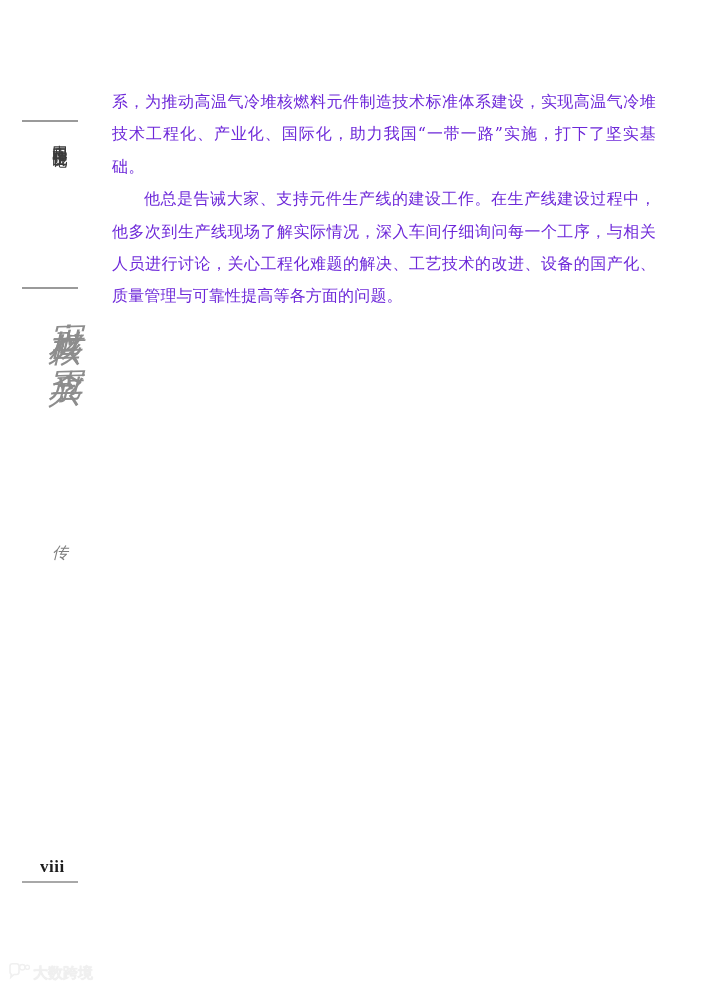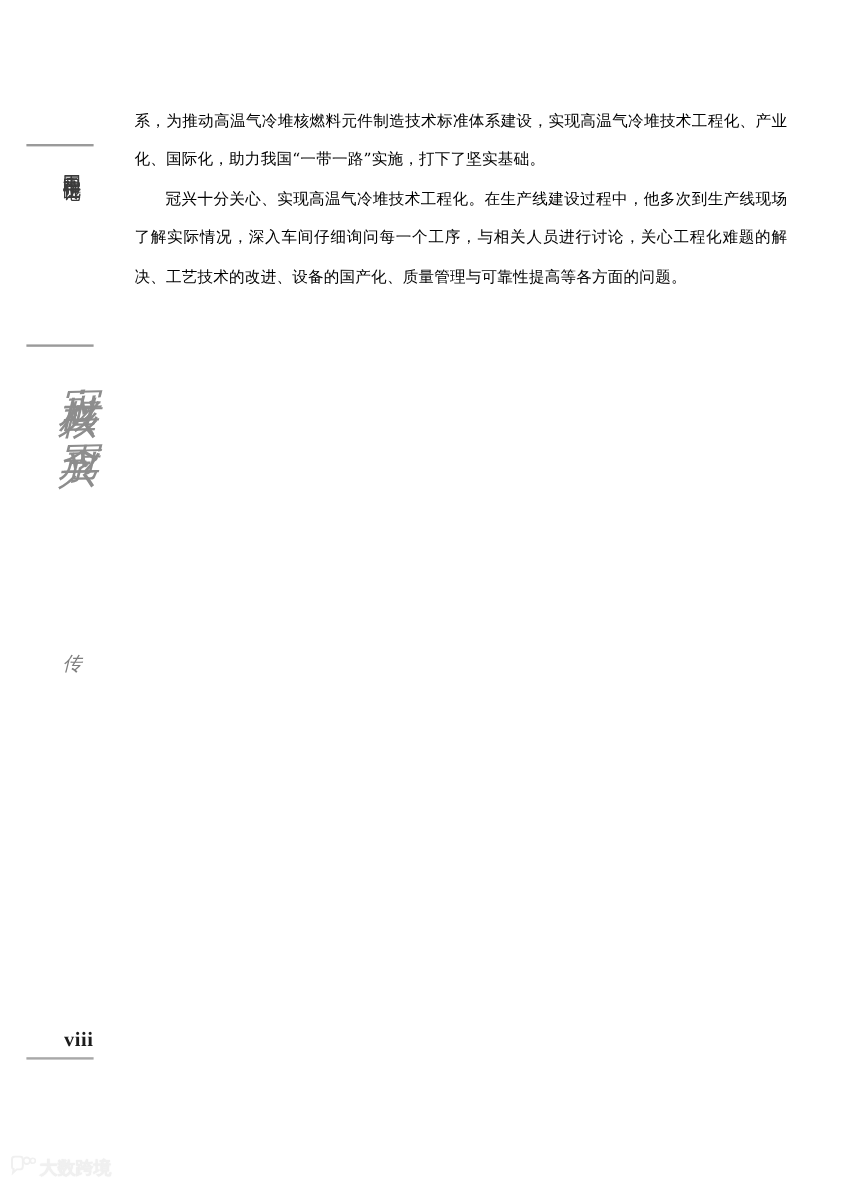--- a/index.html
+++ b/index.html
@@ -87,38 +87,38 @@
     color: #7e7e7e;
     font-style: italic;
   }
 
   
   .folio {
     position: absolute;
     left: 40px;
     top: 857px;
     width: 38px;
-    text-align: right;
+    text-align: left;
     font-family: "Liberation Serif", "DejaVu Serif", serif;
     font-size: 17px;
     font-weight: bold;
     color: #1c1c1c;
     letter-spacing: 0.5px;
   }
 
   
   .body-text {
     position: absolute;
     left: 112px;
     top: 86px;
     width: 544px;
     font-family: "DejaVu Serif", "Liberation Serif", serif;
-    font-size: 13px;
+    font-size: 16px;
     line-height: 32.4px;
-    color: #000000;
+    color: #6d28d9;
     text-align: justify;
     text-justify: inter-character;
     letter-spacing: 0.15px;
   }
   .body-text p {
     margin: 0;
     text-indent: 2em;
   }
   .body-text p.no-indent {
     text-indent: 0;
@@ -166,21 +166,21 @@
 
     <div class="book-title-suffix">传</div>
 
     <div class="folio">viii</div>
 
     <div class="rule rule-page"></div>
   </div>
 
   <div class="body-text">
     <p class="no-indent">系，为推动高温气冷堆核燃料元件制造技术标准体系建设，实现高温气冷堆技术工程化、产业化、国际化，助力我国“一带一路”实施，打下了坚实基础。</p>
-    <p>冠兴十分关心、实现高温气冷堆技术工程化。在生产线建设过程中，他多次到生产线现场了解实际情况，深入车间仔细询问每一个工序，与相关人员进行讨论，关心工程化难题的解决、工艺技术的改进、设备的国产化、质量管理与可靠性提高等各方面的问题。</p>
+    <p>他总是告诫大家、支持元件生产线的建设工作。在生产线建设过程中，他多次到生产线现场了解实际情况，深入车间仔细询问每一个工序，与相关人员进行讨论，关心工程化难题的解决、工艺技术的改进、设备的国产化、质量管理与可靠性提高等各方面的问题。</p>
   </div>
 
   <div class="watermark">
     <span class="wm-logo">
       <svg width="22" height="20" viewBox="0 0 22 20" aria-hidden="true">
         <path d="M2 3 C2 1.5 3.2 0.8 4.6 0.8 L8.5 0.8 C9.9 0.8 11 1.9 11 3.3
                  L11 9 C11 10.4 9.9 11.5 8.5 11.5 L6 11.5 L2.8 14.4 L3.3 11.5
                  L4.2 11.5 C2.9 11.4 2 10.4 2 9 Z" fill="none" stroke="#f0f0f0" stroke-width="1.6"></path>
         <circle cx="14.3" cy="4.3" r="2.7" fill="none" stroke="#f0f0f0" stroke-width="1.5"></circle>
         <circle cx="19.4" cy="4.3" r="2.1" fill="none" stroke="#f0f0f0" stroke-width="1.4"></circle>

